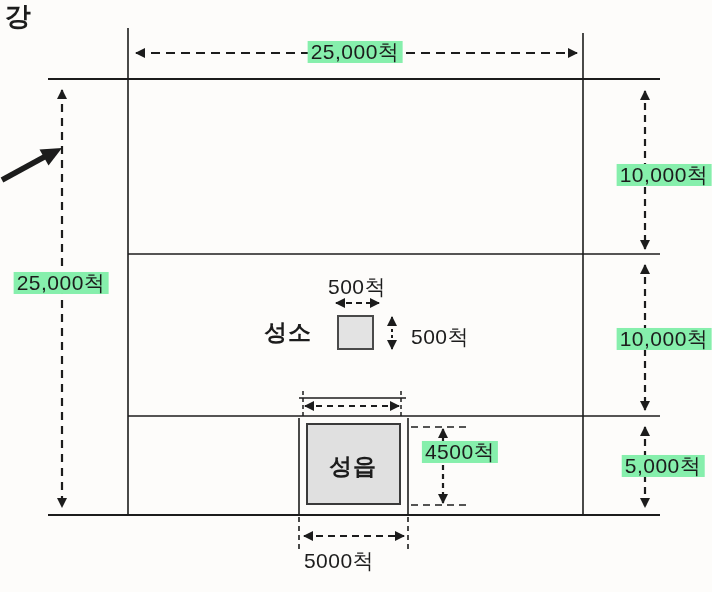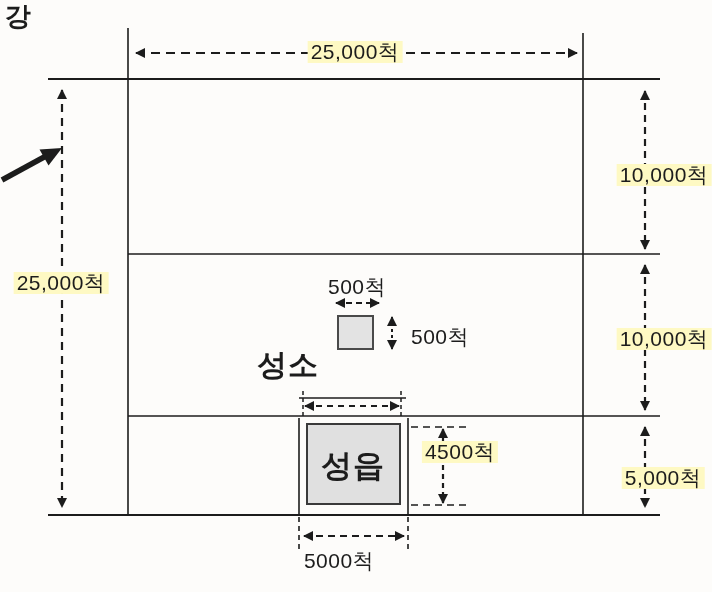--- a/index.html
+++ b/index.html
@@ -8,25 +8,25 @@
     background:#fdfcfa;
     font-family:"Liberation Sans","DejaVu Sans",sans-serif;
     color:#1c1c1c;
   }
   .stage svg{position:absolute;left:0;top:0;}
   .lbl{
     position:absolute;transform:translate(-50%,-50%);
     white-space:nowrap;font-size:21px;letter-spacing:0.5px;
     color:#1c1c1c;line-height:1.05;
   }
-  .lbl.bg{background:#fef9c3;padding:0 3px;}
+  .lbl.bg{background:#86efac;padding:0 3px;}
   .lbl.kbold{font-weight:bold;letter-spacing:1px;}
   .lbl.river{font-size:26px;font-weight:bold;}
-  .lbl.sanct-name{font-size:30px;margin-top:33px;}
-  .lbl.city-name{font-size:31px;}
+  .lbl.sanct-name{font-size:23px;}
+  .lbl.city-name{font-size:23px;}
   .lbl.underlined{border-bottom:2px solid #1c1c1c;padding:0 4px 1px 4px;}
 </style>
 </head>
 <body>
 
 <div class="stage">
 
   <svg width="712" height="592" viewBox="0 0 712 592">
     <defs>
       <marker id="ah" viewBox="0 0 10 10" refX="9" refY="5" markerWidth="12" markerHeight="10" markerUnits="userSpaceOnUse" orient="auto-start-reverse">
@@ -79,21 +79,21 @@
   </svg>
 
   <div class="lbl river" style="left:18px;top:17px">강</div>
 
   <div class="lbl bg" style="left:355px;top:52px">25,000척</div>
 
   <div class="lbl bg" style="left:61px;top:283px">25,000척</div>
 
   <div class="lbl bg" style="left:664px;top:175px">10,000척</div>
   <div class="lbl bg" style="left:664px;top:339px">10,000척</div>
-  <div class="lbl bg" style="left:663px;top:478px">5,000척</div>
+  <div class="lbl bg" style="left:663px;top:466px">5,000척</div>
 
   <div class="lbl" style="left:357px;top:287px">500척</div>
   <div class="lbl kbold sanct-name" style="left:288px;top:332px">성소</div>
   <div class="lbl" style="left:440px;top:337px">500척</div>
 
   <div class="lbl kbold city-name" style="left:353px;top:466px">성읍</div>
   <div class="lbl bg" style="left:460px;top:452px">4500척</div>
   <div class="lbl" style="left:339px;top:561px">5000척</div>
 
 </div>

